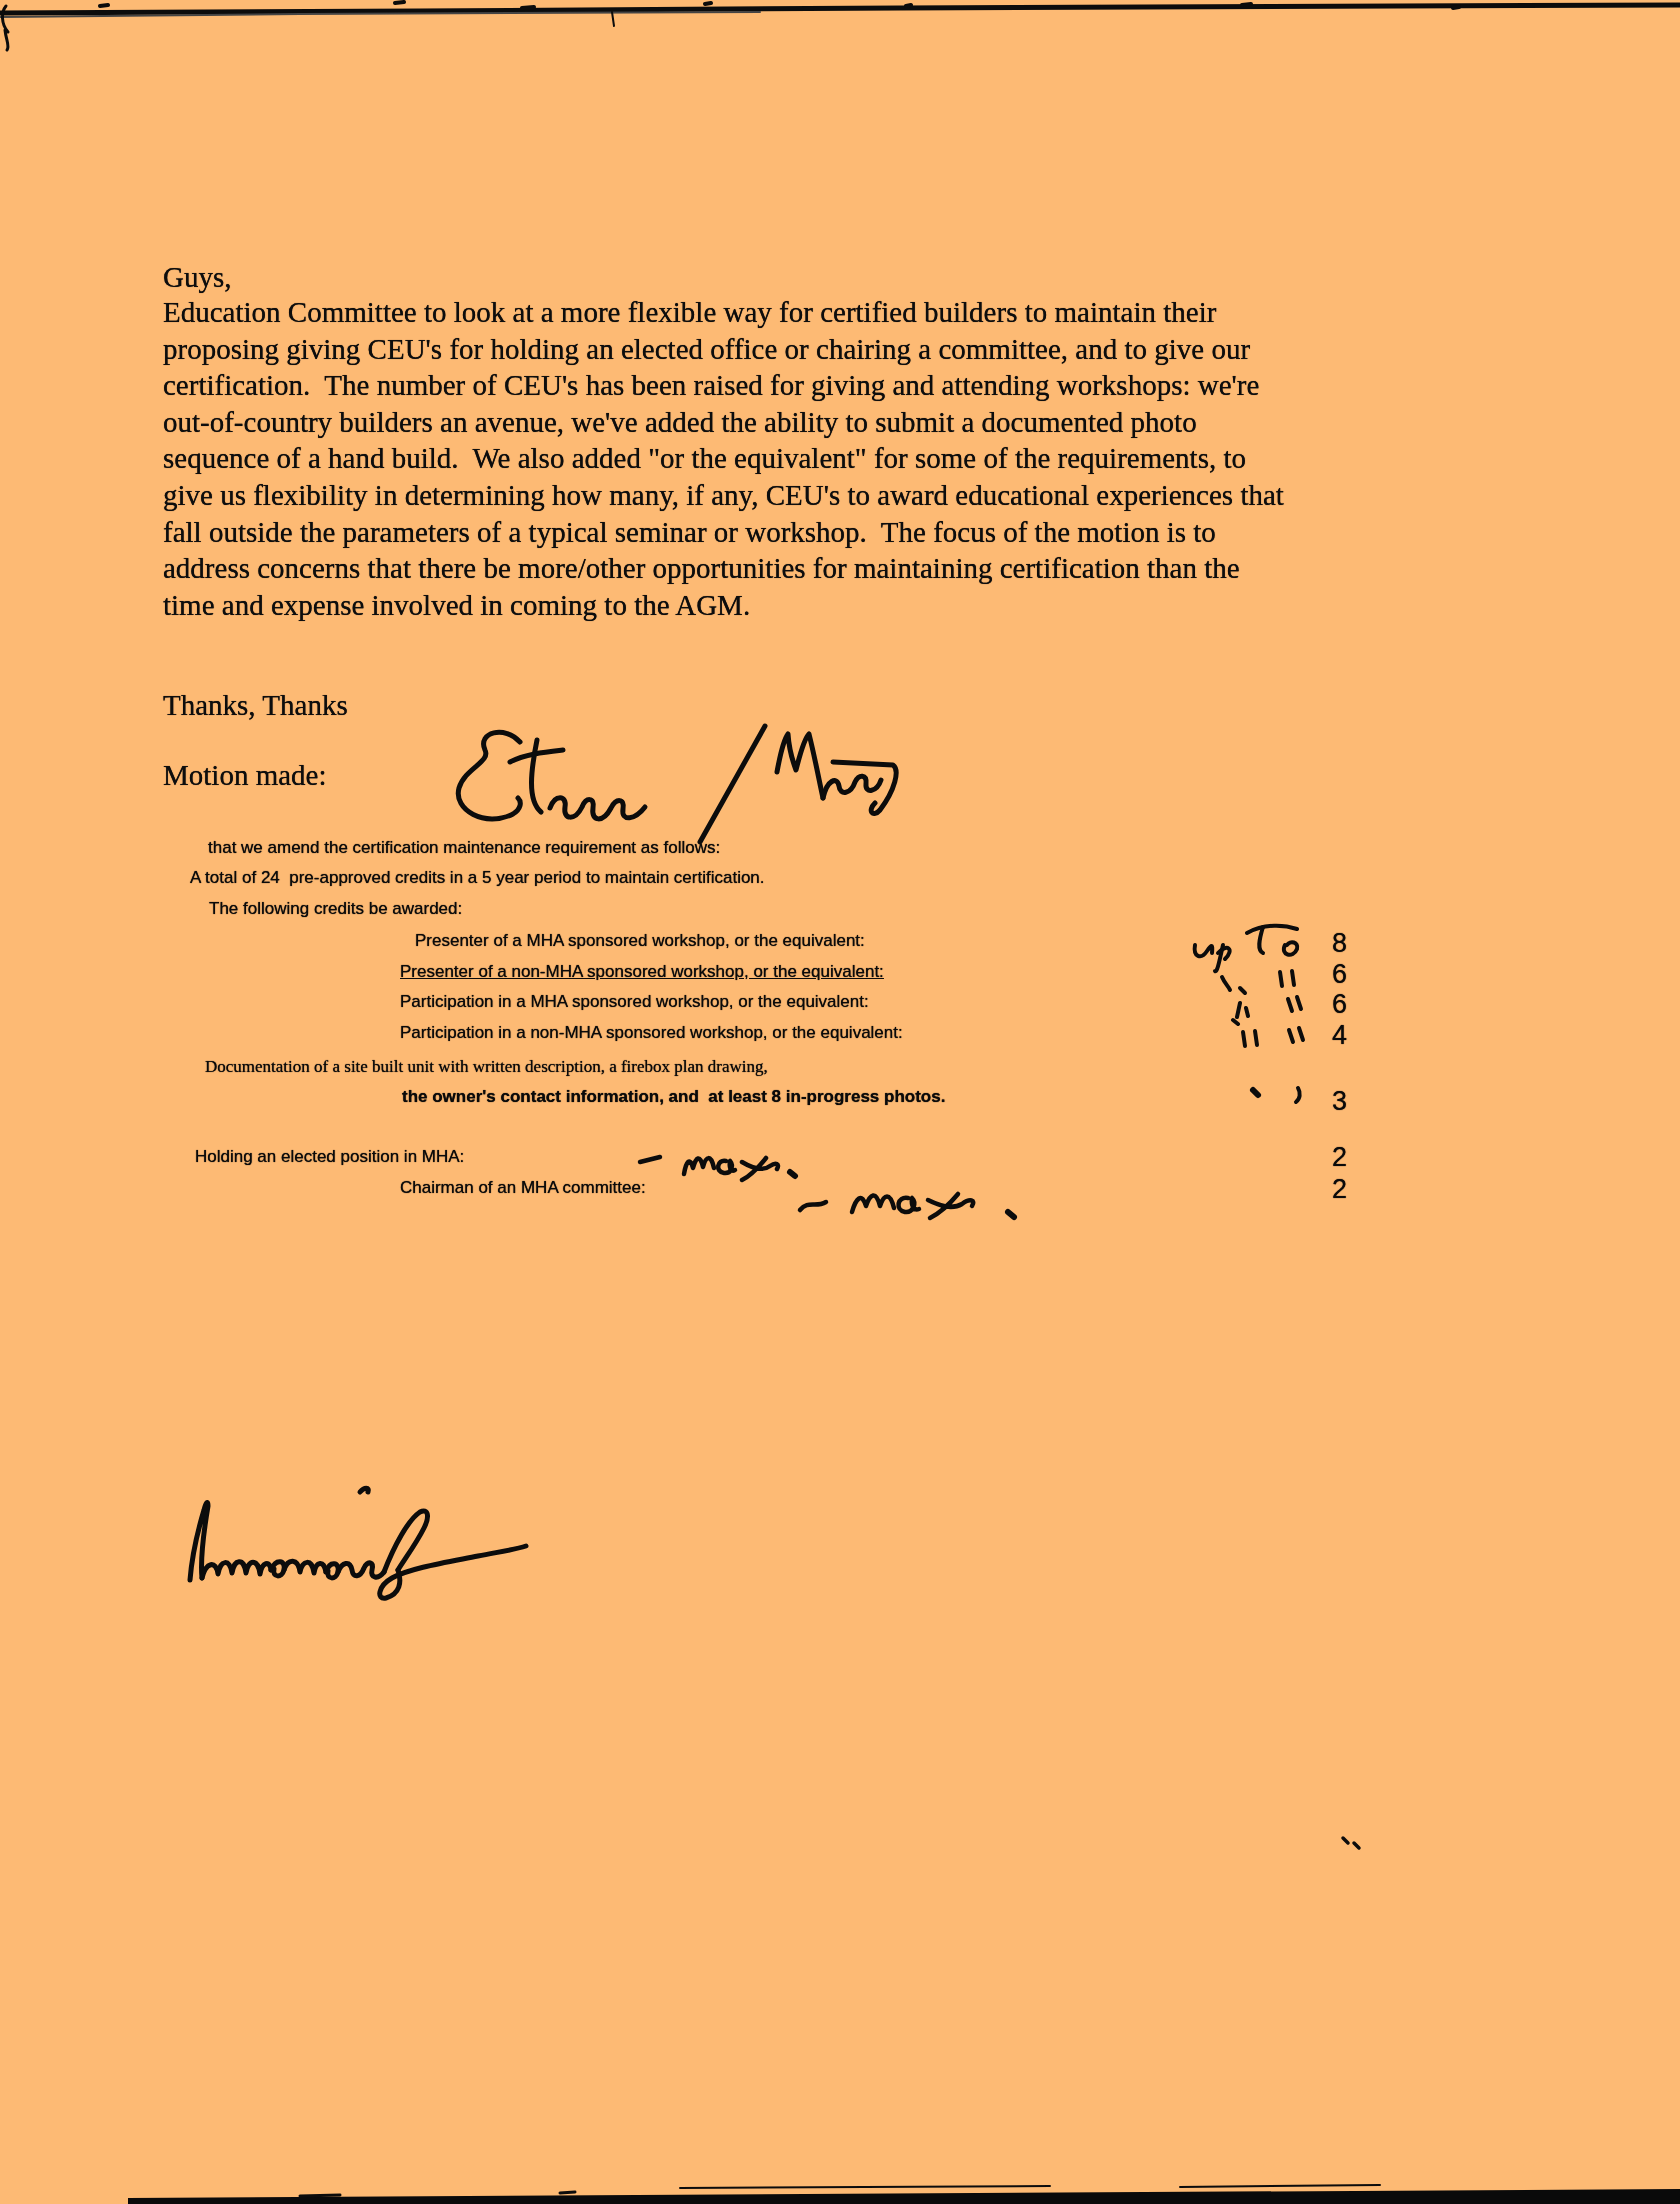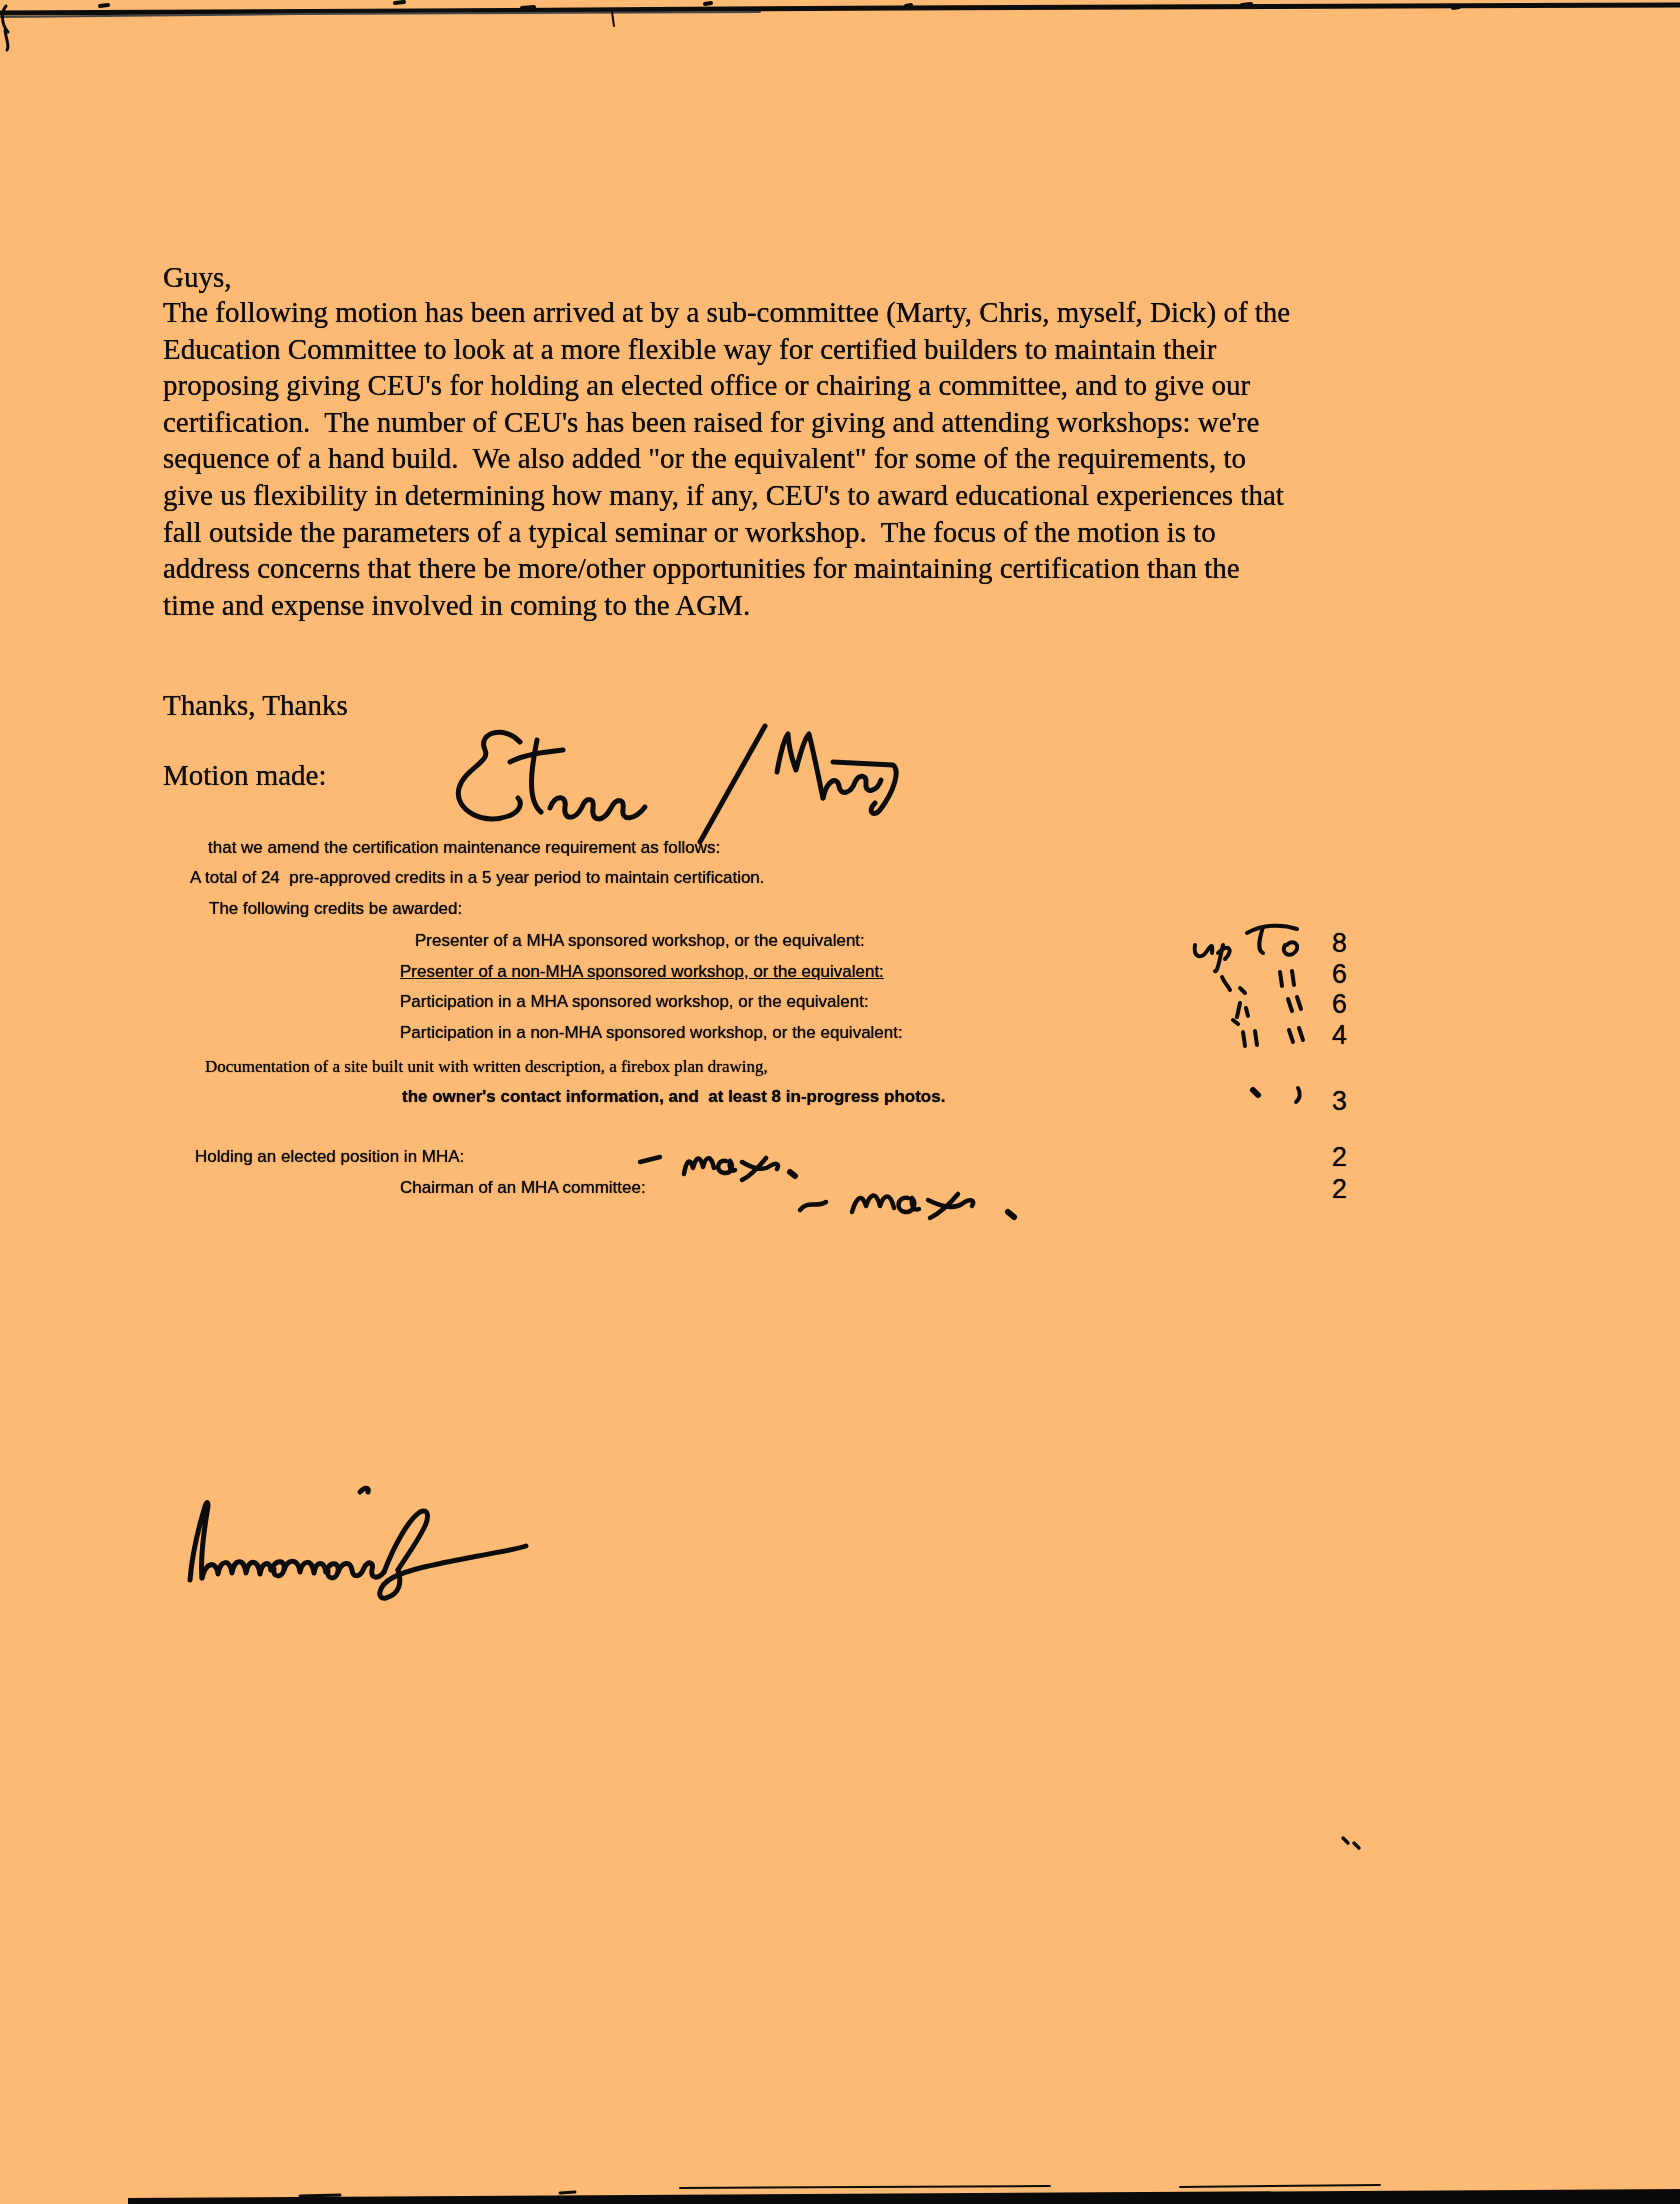--- a/index.html
+++ b/index.html
@@ -56,24 +56,24 @@
   .hand{stroke:#0c0c0c;fill:none;stroke-linecap:round;stroke-linejoin:round;}
 </style>
 </head>
 <body>
 
 <div id="page">
 
   <div class="serif-line" style="left:163px;top:263px;">Guys,</div>
 
   <div class="serif-block" style="left:163px;top:294px;">
-    <div>The following motion has been arrived at by a sub-committee (Marty, Chris, myself, Dick) of the</div>
     <div>Education Committee to look at a more flexible way for certified builders to maintain their</div>
     <div>proposing giving CEU's for holding an elected office or chairing a committee, and to give our</div>
     <div>certification.  The number of CEU's has been raised for giving and attending workshops: we're</div>
+    <div>out-of-country builders an avenue, we've added the ability to submit a documented photo</div>
     <div>sequence of a hand build.  We also added "or the equivalent" for some of the requirements, to</div>
     <div>give us flexibility in determining how many, if any, CEU's to award educational experiences that</div>
     <div>fall outside the parameters of a typical seminar or workshop.  The focus of the motion is to</div>
     <div>address concerns that there be more/other opportunities for maintaining certification than the</div>
     <div>time and expense involved in coming to the AGM.</div>
   </div>
 
   <div class="serif-line" style="left:163px;top:691px;">Thanks, Thanks</div>
   <div class="serif-line" style="left:163px;top:761px;">Motion made:</div>
 

